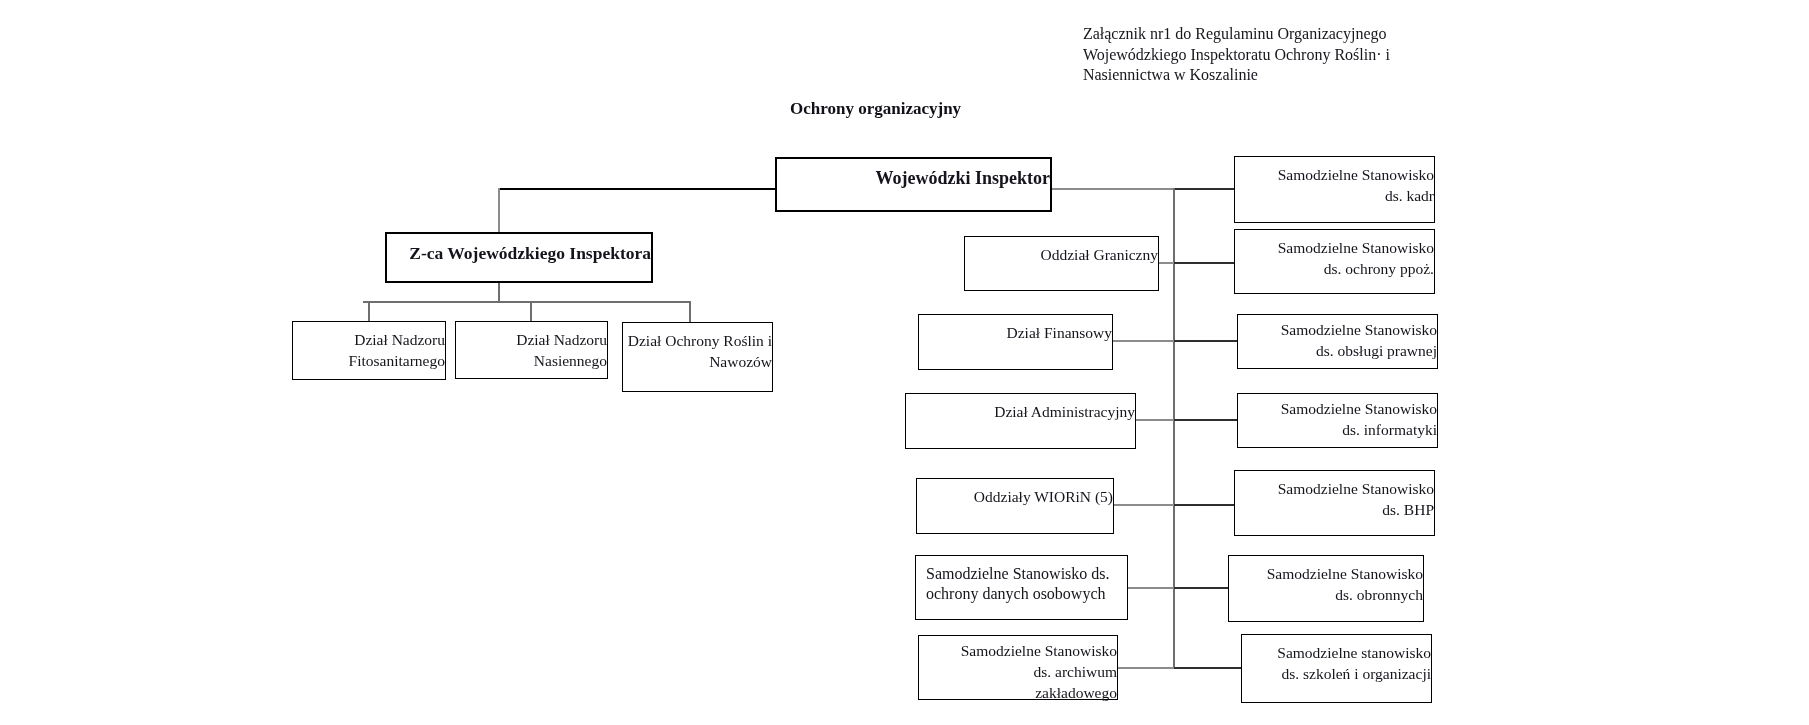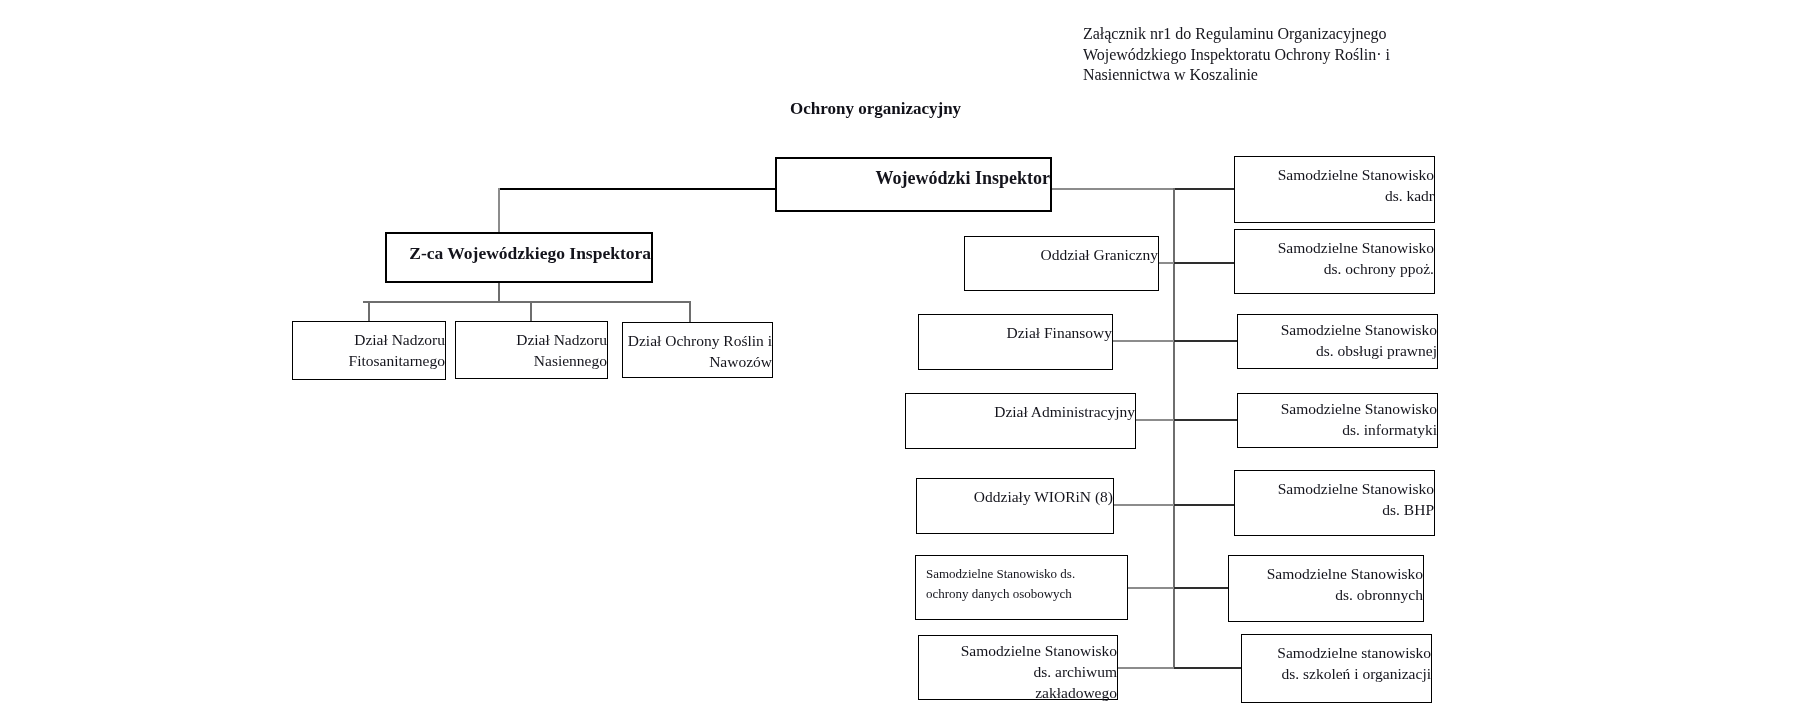--- a/index.html
+++ b/index.html
@@ -41,21 +41,21 @@
   .box.bold{
     border-width:2px;
     font-weight:bold;
     font-size:18px;
     padding-top:9px;
   }
   .box.leftalign{
     text-align:left;
     padding-left:10px;
     padding-right:4px;
-    font-size:13px;
+    font-size:16px;
     line-height:20px;
     padding-top:8px;
   }
   .ln{position:absolute;}
   .ln.gray{background:#8c8c8c;}
   .ln.mid{background:#6e6e6e;}
   .ln.dark{background:#2e2e2e;}
   .ln.black{background:#000000;}
 </style>
 </head>
@@ -102,27 +102,27 @@
   <div class="ln dark" style="left:1174px;top:667px;width:67px;height:2px;"></div>
 
   <div class="box bold" style="left:775px;top:157px;width:277px;height:55px;">Wojewódzki Inspektor</div>
 
   <div class="box bold" style="left:365px;top:232px;width:268px;height:51px;font-size:17.5px;margin-left:20px;">Z-ca Wojewódzkiego Inspektora</div>
 
   <div class="box" style="left:292px;top:321px;width:154px;height:59px;">Dział Nadzoru
 Fitosanitarnego</div>
   <div class="box" style="left:455px;top:321px;width:153px;height:58px;">Dział Nadzoru
 Nasiennego</div>
-  <div class="box" style="left:622px;top:322px;width:151px;height:56px;">Dział Ochrony Roślin i
+  <div class="box" style="left:622px;top:322px;width:151px;height:70px;">Dział Ochrony Roślin i
 Nawozów</div>
 
   <div class="box" style="left:918px;top:236px;width:195px;height:55px;margin-left:46px;">Oddział Graniczny</div>
   <div class="box" style="left:918px;top:314px;width:195px;height:56px;">Dział Finansowy</div>
   <div class="box" style="left:905px;top:393px;width:231px;height:56px;">Dział Administracyjny</div>
-  <div class="box" style="left:916px;top:478px;width:198px;height:56px;">Oddziały WIORiN (8)</div>
+  <div class="box" style="left:916px;top:478px;width:198px;height:56px;">Oddziały WIORiN (5)</div>
   <div class="box leftalign" style="left:915px;top:555px;width:213px;height:65px;">Samodzielne Stanowisko ds.
 ochrony danych osobowych</div>
   <div class="box" style="left:918px;top:635px;width:200px;height:65px;padding-top:4px;">Samodzielne Stanowisko
 ds. archiwum
 zakładowego</div>
 
   <div class="box" style="left:1234px;top:156px;width:201px;height:67px;">Samodzielne Stanowisko
 ds. kadr</div>
   <div class="box" style="left:1234px;top:229px;width:201px;height:65px;">Samodzielne Stanowisko
 ds. ochrony ppoż.</div>

